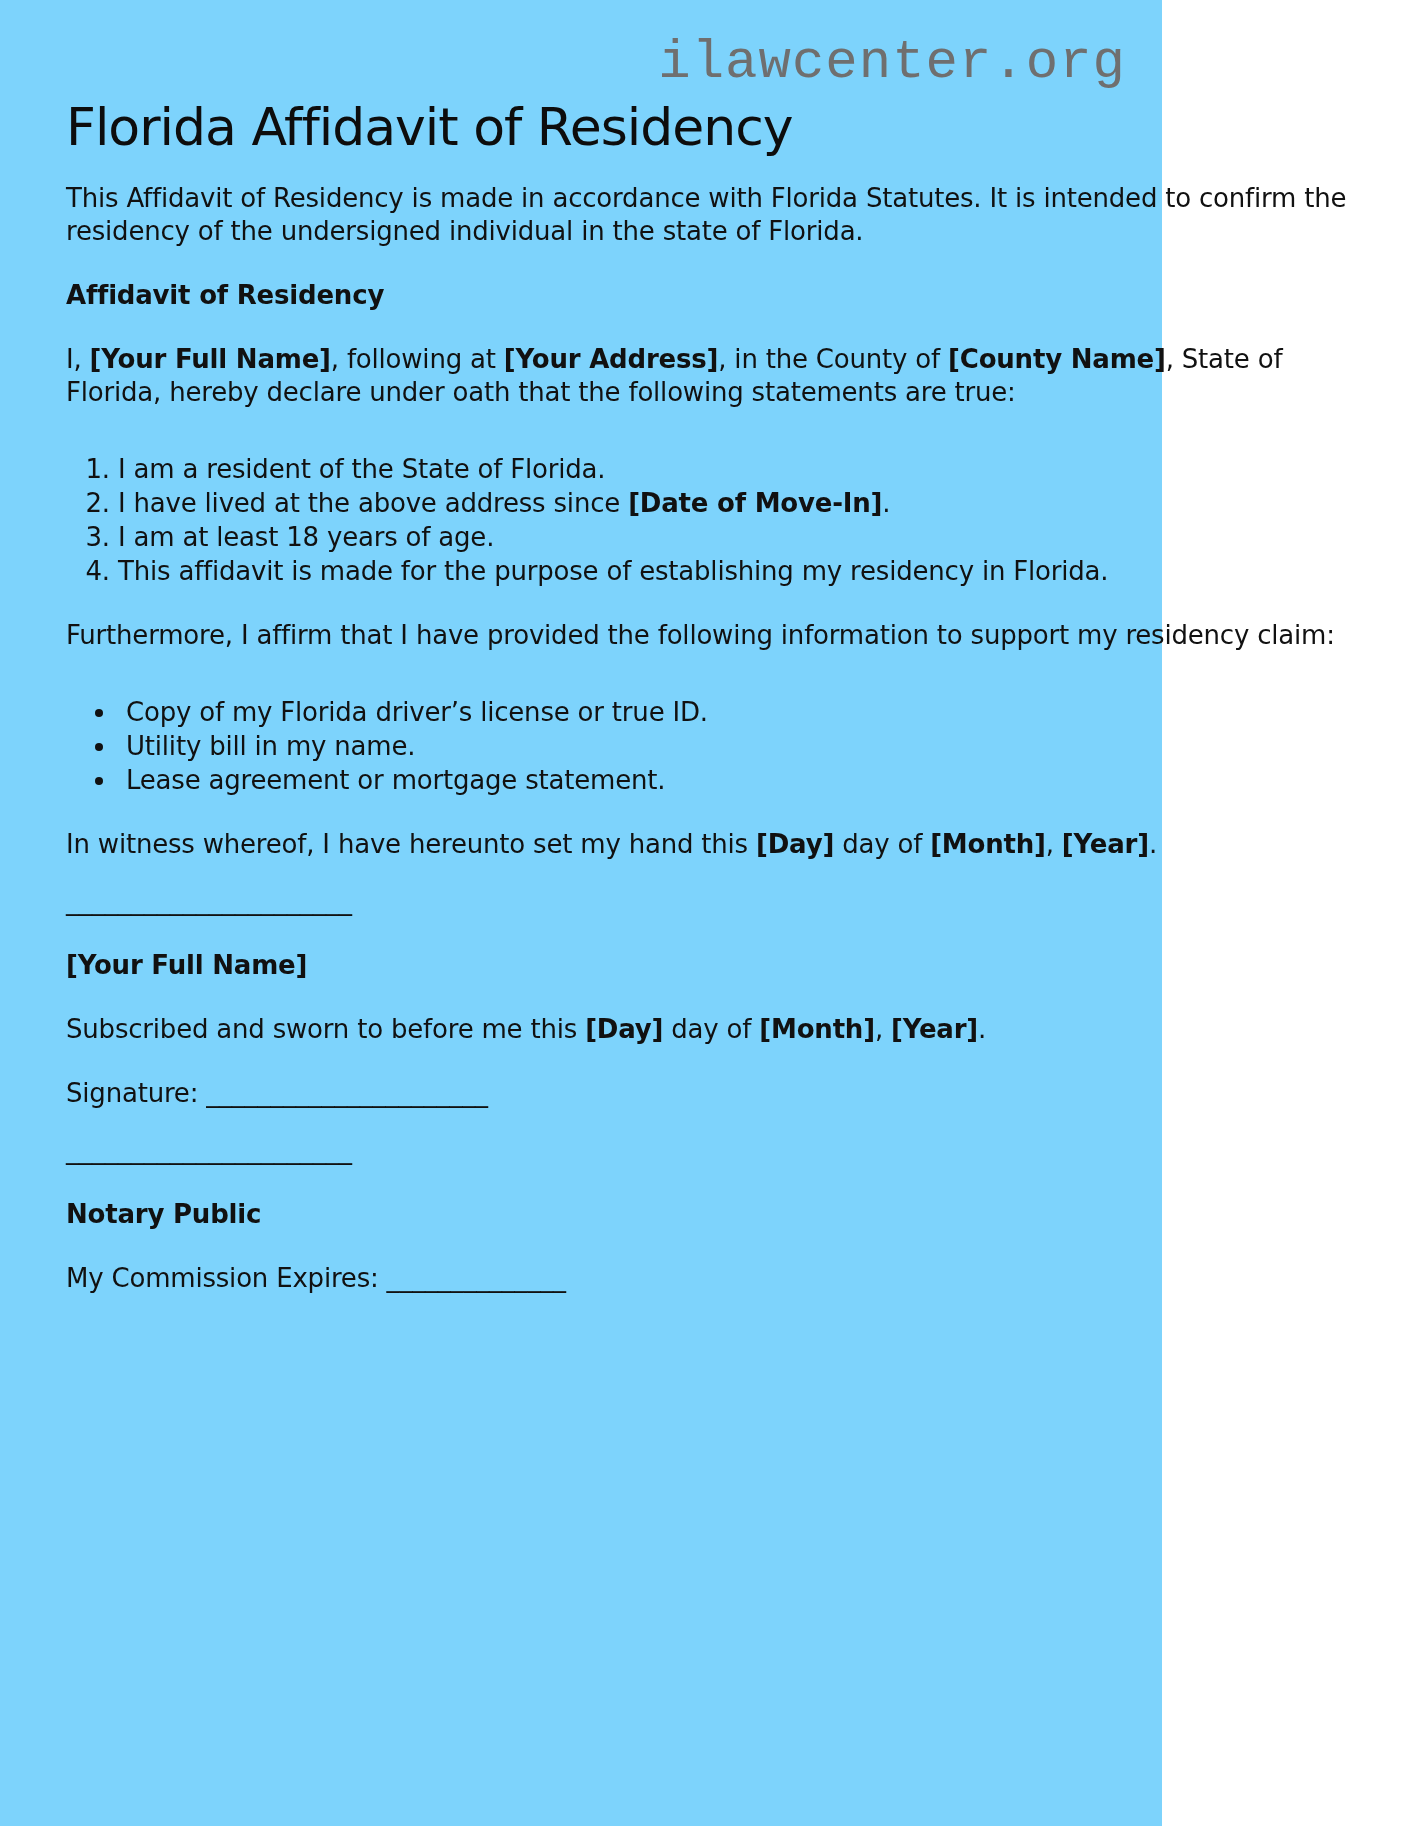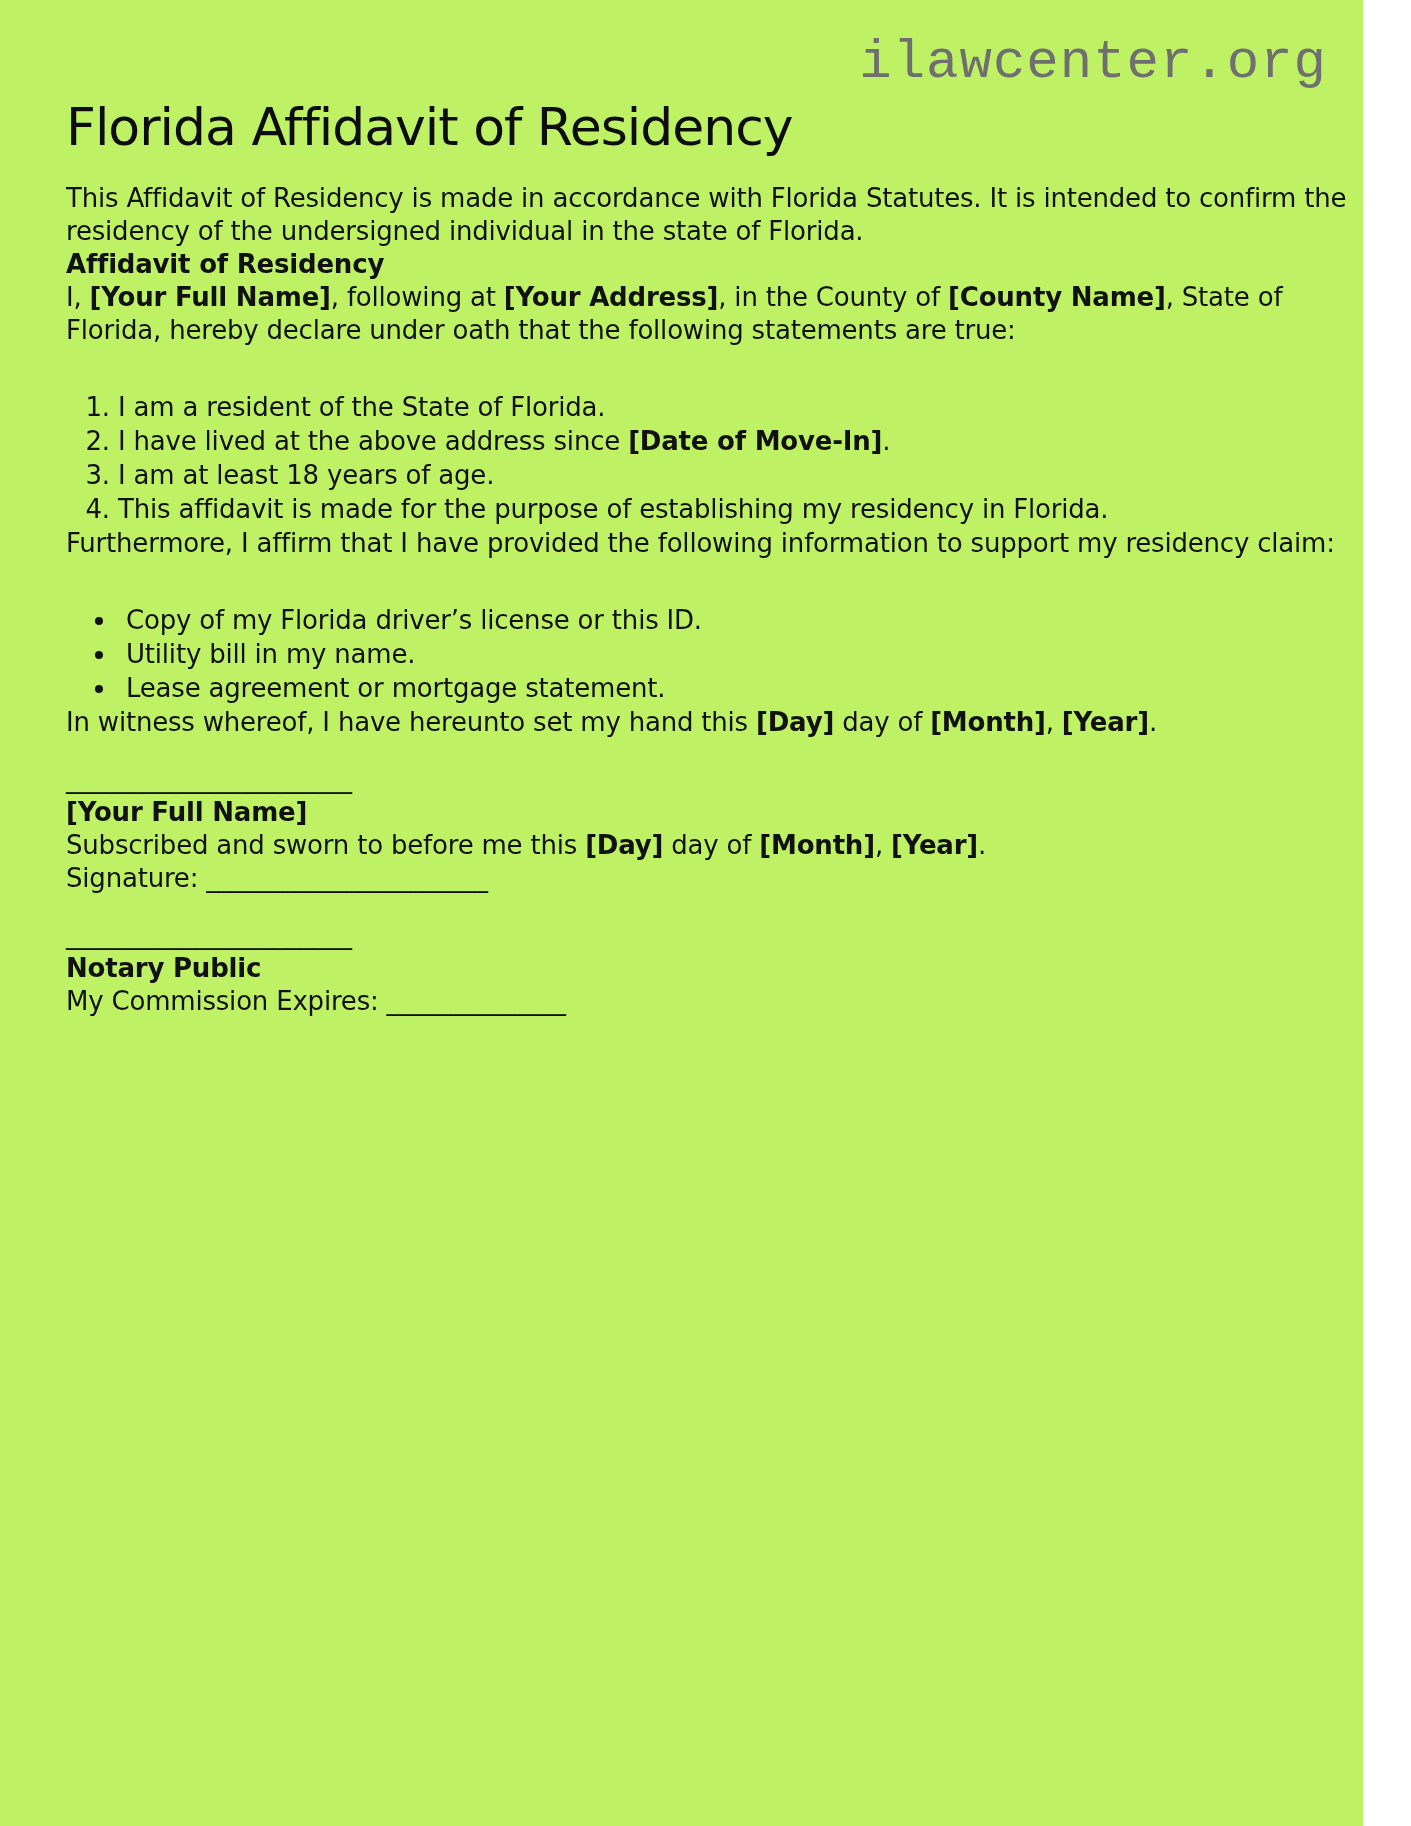--- a/index.html
+++ b/index.html
@@ -5,23 +5,23 @@
   * { margin: 0; padding: 0; box-sizing: border-box; }
   html, body { background: #ffffff; }
   body {
     width: 1411px;
     height: 1826px;
     font-family: "DejaVu Sans", sans-serif;
     color: #111111;
     overflow: hidden;
   }
   .page {
-    width: 1363px;
+    width: 1162px;
     height: 1826px;
-    background: #bef264;
+    background: #7dd3fc;
     padding: 36px 36px 0 66px;
   }
   .watermark {
     font-family: "Liberation Mono", "DejaVu Sans Mono", monospace;
     font-size: 54px;
     line-height: 1.0;
     color: #6f6f6f;
     text-align: right;
     letter-spacing: 1px;
     white-space: nowrap;
@@ -36,21 +36,21 @@
     letter-spacing: -1px;
     line-height: 1.2;
     margin-top: 6px;
     color: #0d0d0d;
   }
   p, li {
     font-size: 26px;
     line-height: 33px;
     color: #111111;
   }
-  p { }
+  p { margin-top: 31px; }
   p.first-after-title { margin-top: 24px; }
   b, .bold { font-weight: 700; }
   ol.statements, ul.supports {
     margin-top: 44px;
     padding-left: 52px;
   }
   ol.statements li, ul.supports li {
     margin-bottom: 1px;
   }
   ul.supports li { padding-left: 8px; }
@@ -81,21 +81,21 @@
     <ol class="statements">
       <li><span>I am a resident of the State of Florida.</span></li>
       <li><span>I have lived at the above address since </span><b>[Date of Move-In]</b><span>.</span></li>
       <li><span>I am at least 18 years of age.</span></li>
       <li><span>This affidavit is made for the purpose of establishing my residency in Florida.</span></li>
     </ol>
 
     <p>Furthermore, I affirm that I have provided the following information to support my residency claim:</p>
 
     <ul class="supports">
-      <li>Copy of my Florida driver’s license or this ID.</li>
+      <li>Copy of my Florida driver’s license or true ID.</li>
       <li>Utility bill in my name.</li>
       <li>Lease agreement or mortgage statement.</li>
     </ul>
 
     <p><span>In witness whereof, I have hereunto set my hand this </span><b>[Day]</b><span> day of </span><b>[Month]</b><span>, </span><b>[Year]</b><span>.</span></p>
 
     <p class="sig-line">______________________</p>
 
     <p class="bold">[Your Full Name]</p>
 

